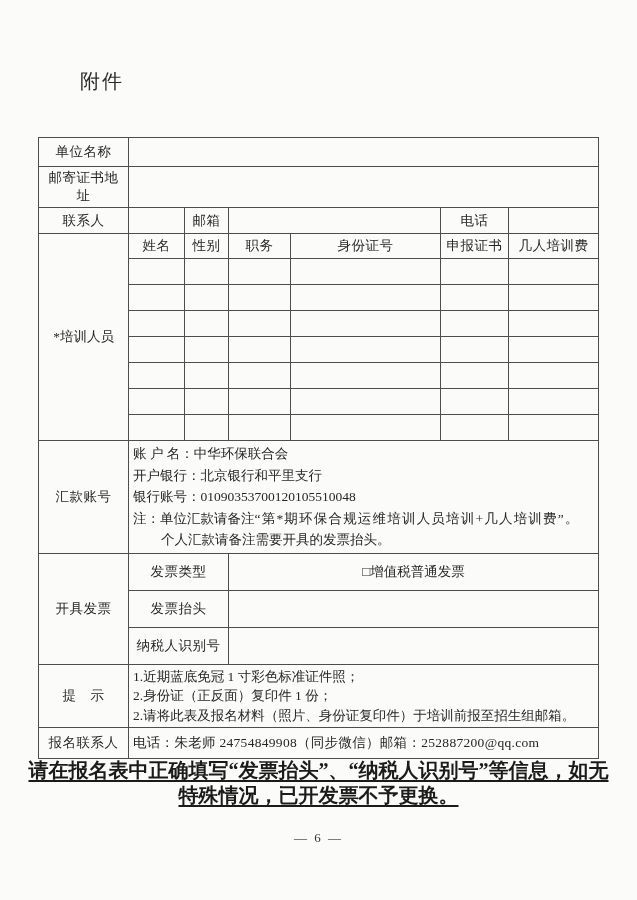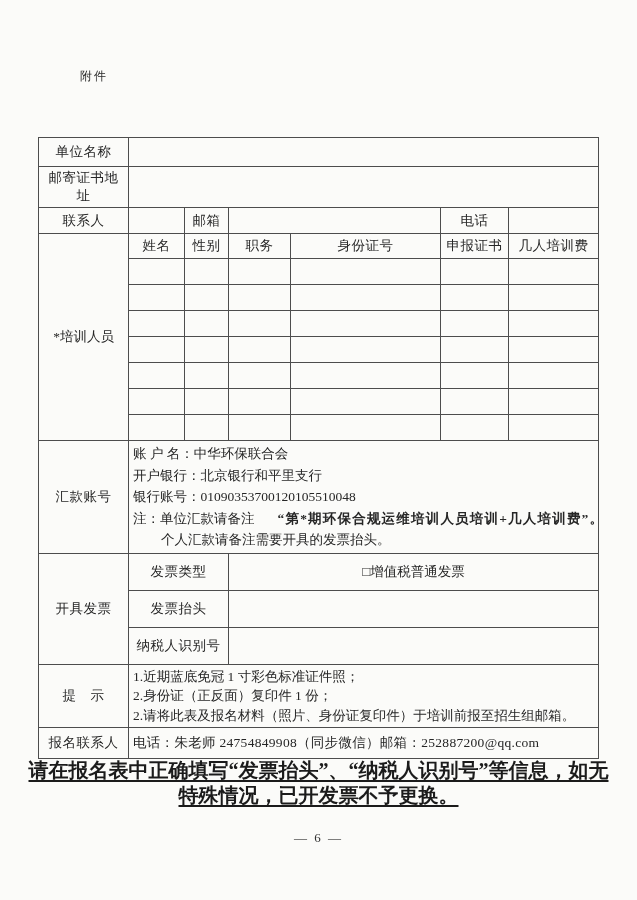--- a/index.html
+++ b/index.html
@@ -14,21 +14,21 @@
     overflow: hidden;
   }
   .page {
     position: absolute;
     left: 0; top: 0;
     width: 637px; height: 900px;
   }
   .attachment {
     position: absolute;
     left: 80px; top: 68px;
-    font-size: 12px;
+    font-size: 20px;
     letter-spacing: 2px;
     color: #2b2b2b;
   }
   .doc-title {
     position: absolute;
     left: 0; top: 100px;
     width: 637px;
     text-align: center;
     font-size: 17px;
     font-weight: bold;
@@ -53,21 +53,21 @@
   }
   td.lbl { text-align: center; letter-spacing: 0.5px; }
   td.fill { background: transparent; }
   tr.r-top td { height: 29px; }
   tr.r-contact td { height: 26px; margin-top: 41px; }
   tr.r-head td { height: 25px; }
   tr.r-empty td { height: 26px; }
   td.trainee-label { text-align: center; }
   td.remit-content { padding: 6px 4px 6px 14px; }
   .remit-line { line-height: 21.5px; white-space: nowrap; }
-  .remit-note-bold { font-weight: bold; letter-spacing: 1.2px; margin-left: 23px; }
+  .remit-note-bold { font-weight: normal; letter-spacing: 1.2px; }
   .remit-indent { padding-left: 28px; }
   tr.r-invoice td { height: 37px; margin-left: 40px; }
   td.invoice-value { text-align: center; }
   td.tips-content { padding: 4px 4px 4px 8px; }
   .tips-line { line-height: 19.5px; white-space: nowrap; }
   tr.r-regcontact td { height: 31px; }
   td.regcontact-value { padding-left: 8px; letter-spacing: 0.3px; }
   .footer-note {
     position: absolute;
     left: 0; top: 758px;

